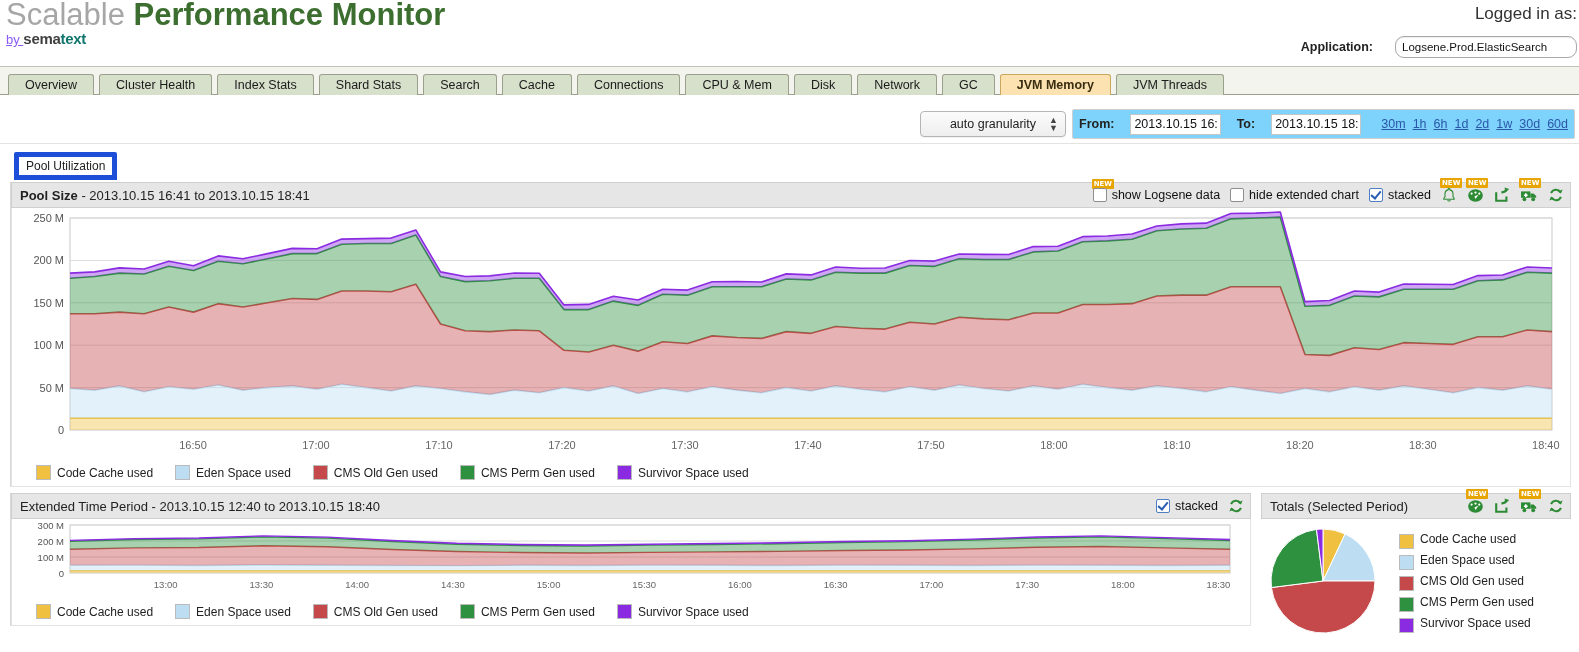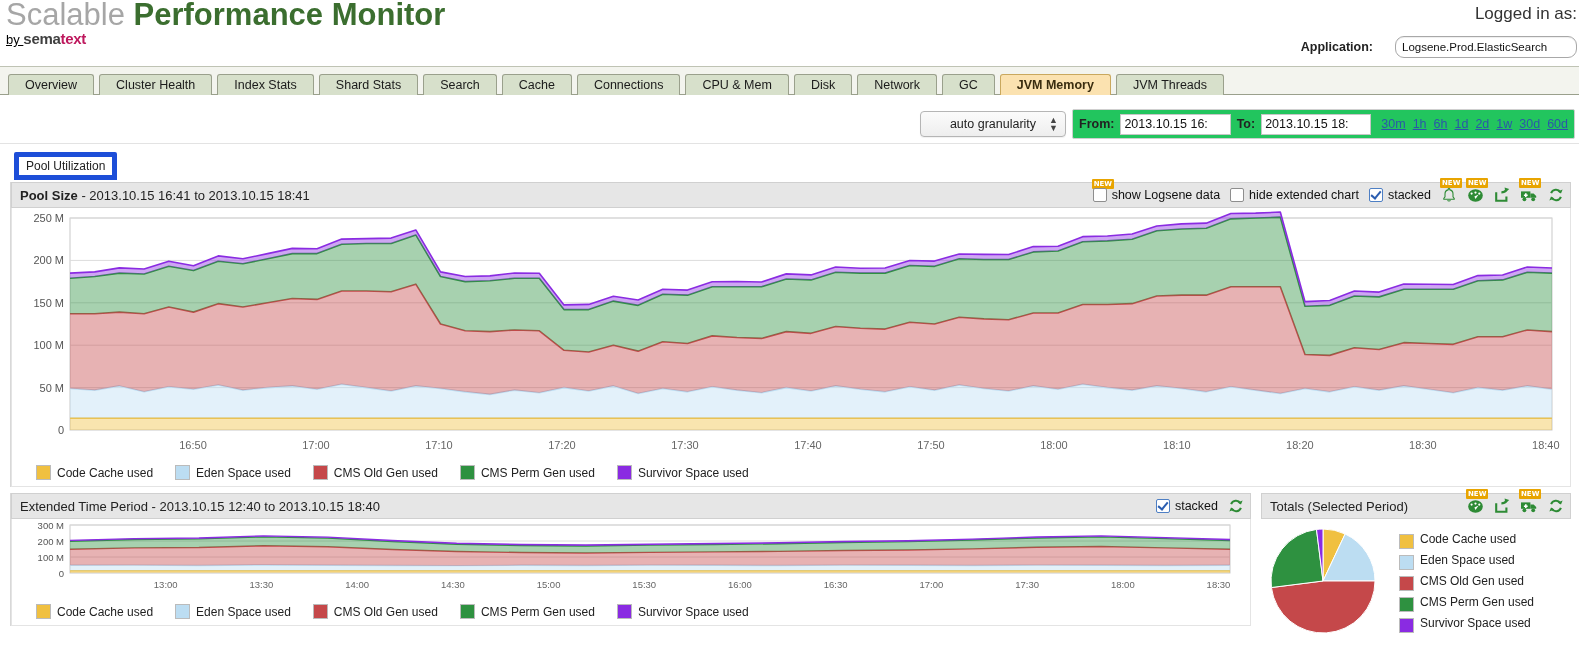--- a/index.html
+++ b/index.html
@@ -12,23 +12,23 @@
   }
   .app{position:relative;width:1579px;height:652px;}
 
   
   .header{position:relative;height:66px;background:#fff;}
   .logo{position:absolute;left:6px;top:-2px;}
   .logo .l1{font-size:31px;font-weight:bold;line-height:34px;}
   .logo .l1 .scal{color:#a6a6a6;font-weight:normal;}
   .logo .l1 .perf{color:#3b6e2f;}
   .logo .l2{font-size:15px;line-height:17px;margin-top:-2px;}
-  .logo .l2 .by{color:#000000;font-weight:normal;font-size:13px;text-decoration:underline;}
+  .logo .l2 .by{color:#8b5cf6;font-weight:normal;font-size:13px;text-decoration:underline;}
   .logo .l2 .sema{color:#3f3f3f;font-weight:bold;letter-spacing:-.3px;}
-  .logo .l2 .text{color:#be185d;font-weight:bold;letter-spacing:-.3px;}
+  .logo .l2 .text{color:#0f766e;font-weight:bold;letter-spacing:-.3px;}
 
   .logged{position:absolute;right:2px;top:4px;font-size:17px;color:#333;white-space:nowrap;}
   .approw{position:absolute;right:2px;top:36px;display:flex;align-items:center;gap:22px;}
   .approw .lbl{font-weight:bold;font-size:12.5px;color:#222;}
   .appbox{
     border:1px solid #a8a8a8;border-radius:9px;background:#fff;
     padding:2px 6px;font-size:11.5px;color:#111;min-width:168px;height:16px;line-height:16px;
     box-shadow:inset 0 1px 1px rgba(0,0,0,.07);
   }
 
@@ -50,22 +50,22 @@
   .toolbar{position:relative;height:40px;background:#ffffff;border-bottom:1px solid #e3e3e3;margin-top:8px;}
   .gran{
     position:absolute;left:920px;top:8px;width:144px;height:24px;
     background:linear-gradient(#fbfbfb,#eeeeee);border:1px solid #b5b5b5;border-radius:4px;
     display:flex;align-items:center;justify-content:center;cursor:pointer;
     font-size:12.5px;color:#222;box-shadow:0 1px 1px rgba(0,0,0,.06);
   }
   .gran .arrows{position:absolute;right:7px;font-size:9px;line-height:8px;color:#444;text-align:center;}
   .rangebox{
     position:absolute;left:1072px;top:6px;right:4px;height:28px;
-    border:1px solid #cfcfcf;background:#22c55e;border-radius:2px;
-    display:flex;align-items:center;gap:6px;padding:0 6px;
+    border:1px solid #cfcfcf;background:#7dd3fc;border-radius:2px;
+    display:flex;align-items:center;gap:16px;padding:0 6px;
   }
   .rangebox b{font-size:12.5px;}
   .dateinp{
     border:1px solid #c6c6c6;background:#fff;font-size:12.5px;color:#111;
     padding:1px 3px;height:17px;line-height:17px;width:104px;overflow:hidden;white-space:nowrap;
   }
   .quick{display:flex;gap:7px;margin-left:4px;}
   .quick a{color:#2b57a8;text-decoration:underline;font-size:12.5px;cursor:pointer;}
 
   

